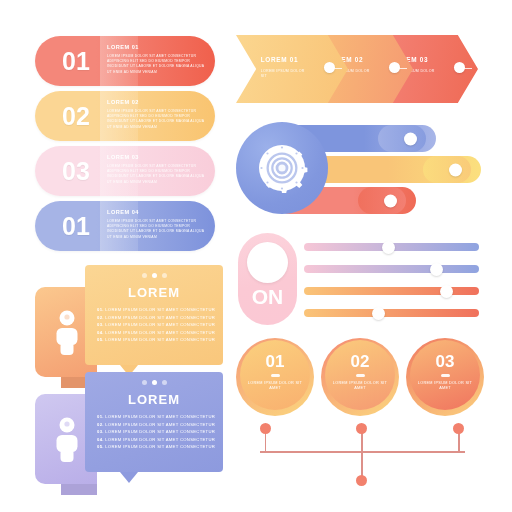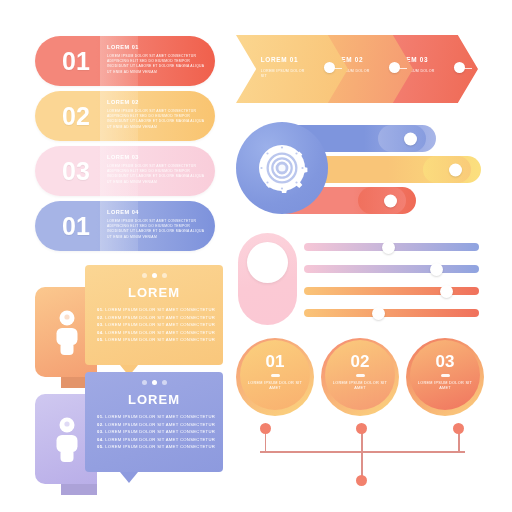--- a/index.html
+++ b/index.html
@@ -272,20 +272,21 @@
             <circle cx="23.5" cy="52.5" r="1.1"></circle>
           <circle cx="17.5" cy="38" r="1.1"></circle>
             <circle cx="23.5" cy="23.5" r="1.1"></circle>
         </g>
       </svg>
     </div>
   </div>
 
   <div id="on-toggle" style="background: linear-gradient(170deg, rgb(252, 211, 220), rgb(251, 201, 212) 55%, rgb(251, 200, 212));">
     <div id="on-knob"></div>
+    <div id="on-label">ON</div>
   </div>
 
   <div id="sliders">
     <div class="slider" id="sl-0" style="top: 0px; background: linear-gradient(90deg, rgb(246, 198, 214), rgb(143, 163, 224));">
       <div class="shandle" style="left: 77.76px;"></div>
     </div>
     <div class="slider" id="sl-1" style="top: 22px; background: linear-gradient(90deg, rgb(246, 198, 214), rgb(143, 163, 224));">
       <div class="shandle" style="left: 126.36px;"></div>
     </div>
     <div class="slider" id="sl-2" style="top: 44px; background: linear-gradient(90deg, rgb(250, 196, 120), rgb(240, 113, 92));">

